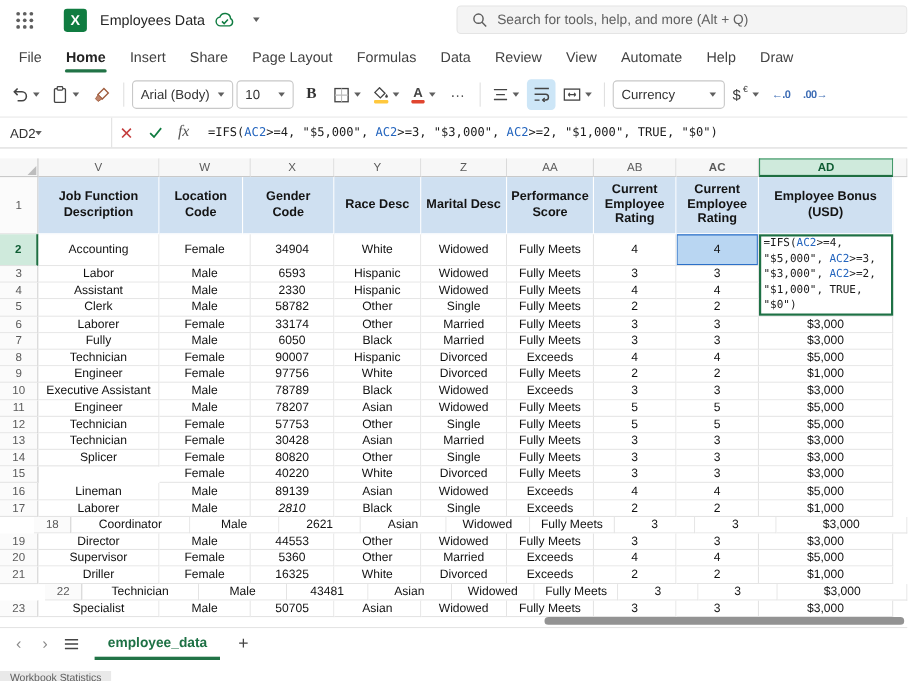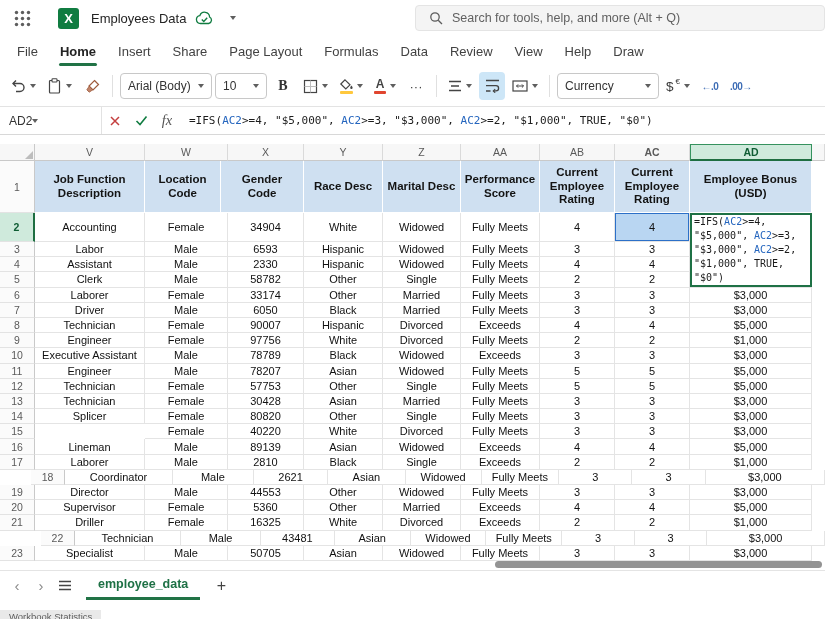--- a/index.html
+++ b/index.html
@@ -118,20 +118,21 @@
 <nav class="menubar">
     <div class="menu-item">File</div>
     <div class="menu-item active">Home<div class="active-underline"></div></div>
     <div class="menu-item">Insert</div>
     <div class="menu-item">Share</div>
     <div class="menu-item">Page Layout</div>
     <div class="menu-item">Formulas</div>
     <div class="menu-item">Data</div>
     <div class="menu-item">Review</div>
     <div class="menu-item">View</div>
+    <div class="menu-item">Automate</div>
     <div class="menu-item">Help</div>
     <div class="menu-item">Draw</div>
   </nav>
 
 <div class="ribbon">
   <div class="rb">
     <svg width="16" height="14" viewBox="0 0 16 14">
       <path d="M3 4.5h7a4 4 0 0 1 0 8H6" fill="none" stroke="#444" stroke-width="1.4"></path>
       <path d="M6 1.5L3 4.5l3 3" fill="none" stroke="#444" stroke-width="1.4"></path>
     </svg>
@@ -328,21 +329,21 @@
       <div class="g-cell" style="width: 76px;">33174</div>
       <div class="g-cell" style="width: 79px;">Other</div>
       <div class="g-cell" style="width: 78px;">Married</div>
       <div class="g-cell" style="width: 79px;">Fully Meets</div>
       <div class="g-cell" style="width: 75px;">3</div>
       <div class="g-cell" style="width: 75px;">3</div>
       <div class="g-cell" style="width: 122px;">$3,000</div>
     </div>
     <div class="g-row" style="height: 15.2px;">
       <div class="g-rh">7</div>
-      <div class="g-cell" style="width: 110px;">Driver</div>
+      <div class="g-cell" style="width: 110px;">Fully</div>
       <div class="g-cell" style="width: 83px;">Male</div>
       <div class="g-cell" style="width: 76px;">6050</div>
       <div class="g-cell" style="width: 79px;">Black</div>
       <div class="g-cell" style="width: 78px;">Married</div>
       <div class="g-cell" style="width: 79px;">Fully Meets</div>
       <div class="g-cell" style="width: 75px;">3</div>
       <div class="g-cell" style="width: 75px;">3</div>
       <div class="g-cell" style="width: 122px;">$3,000</div>
     </div>
     <div class="g-row" style="height: 15.2px;">
@@ -450,21 +451,21 @@
       <div class="g-cell" style="width: 78px;">Widowed</div>
       <div class="g-cell" style="width: 79px;">Exceeds</div>
       <div class="g-cell" style="width: 75px;">4</div>
       <div class="g-cell" style="width: 75px;">4</div>
       <div class="g-cell" style="width: 122px;">$5,000</div>
     </div>
     <div class="g-row" style="height: 15.2px;">
       <div class="g-rh">17</div>
       <div class="g-cell" style="width: 110px;">Laborer</div>
       <div class="g-cell" style="width: 83px;">Male</div>
-      <div class="g-cell" style="width: 76px;">2810</div>
+      <div class="g-cell" style="width: 76px; font-style: italic;">2810</div>
       <div class="g-cell" style="width: 79px;">Black</div>
       <div class="g-cell" style="width: 78px;">Single</div>
       <div class="g-cell" style="width: 79px;">Exceeds</div>
       <div class="g-cell" style="width: 75px;">2</div>
       <div class="g-cell" style="width: 75px;">2</div>
       <div class="g-cell" style="width: 122px;">$1,000</div>
     </div>
     <div class="g-row" style="height: 15.2px; padding-left: 31px;">
       <div class="g-rh">18</div>
       <div class="g-cell" style="width: 110px;">Coordinator</div>

